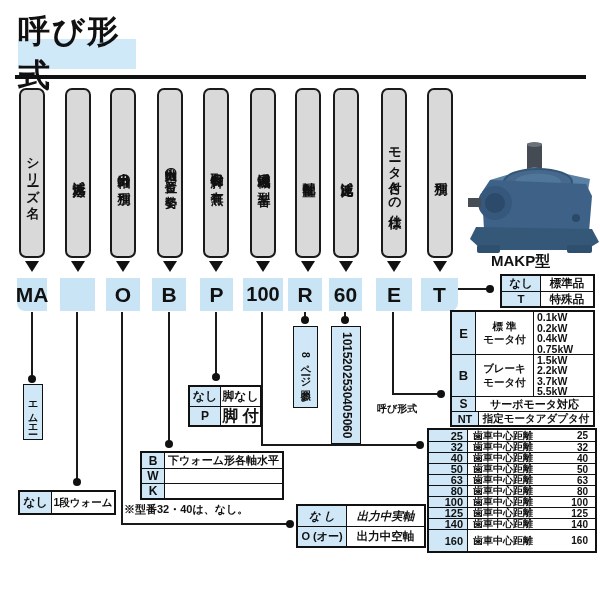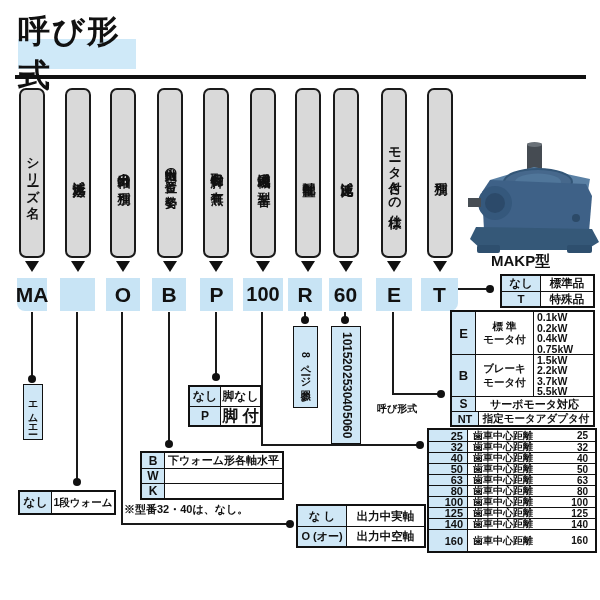--- a/index.html
+++ b/index.html
@@ -132,21 +132,21 @@
   </div>
 
   <div class="abs tbl" style="left:18px;top:490px;width:98px;">
     <div class="trow" style="height:21px;">
       <div class="c-code" style="width:32px;font-size:12px;">なし</div>
       <div class="c-lab" style="font-size:10.5px;">1段ウォーム</div>
     </div>
   </div>
 
   <div class="abs tbl" style="left:296px;top:504px;width:130px;">
-    <div class="trow" style="height:20px;">
+    <div class="trow" style="height:20px;font-style:italic;">
       <div class="c-code" style="width:49px;font-size:11.5px;">な し</div>
       <div class="c-lab" style="font-size:11.5px;">出力中実軸</div>
     </div>
     <div class="trow" style="height:20px;">
       <div class="c-code" style="width:49px;font-size:11px;">O (オー)</div>
       <div class="c-lab" style="font-size:11.5px;">出力中空軸</div>
     </div>
   </div>
 
   <div class="abs tbl" style="left:140px;top:451px;width:144px;">

